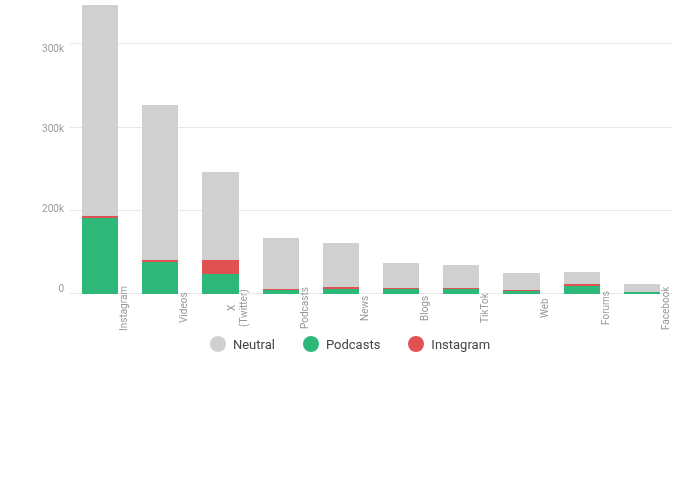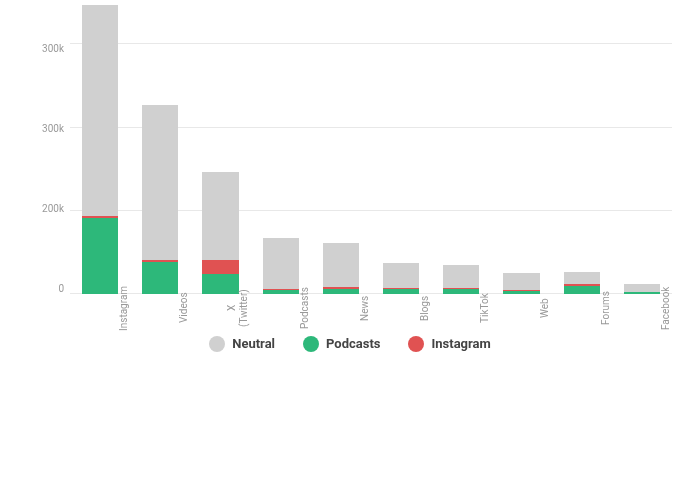--- a/index.html
+++ b/index.html
@@ -125,25 +125,24 @@
     }
     .legend {
       display: flex;
       justify-content: center;
       gap: 28px;
       margin-top: 12px;
       align-items: center;
     }
     .legend-item {
       display: flex;
-      align-items: flex-start;
+      align-items: flex-end;
       gap: 7px;
       font-size: 13px;
       color: #444;
-      font-weight: bold;
     }
     .legend-dot {
       width: 16px;
       height: 16px;
       border-radius: 50%;
     }
   </style>
 </head>
 <body>
 

